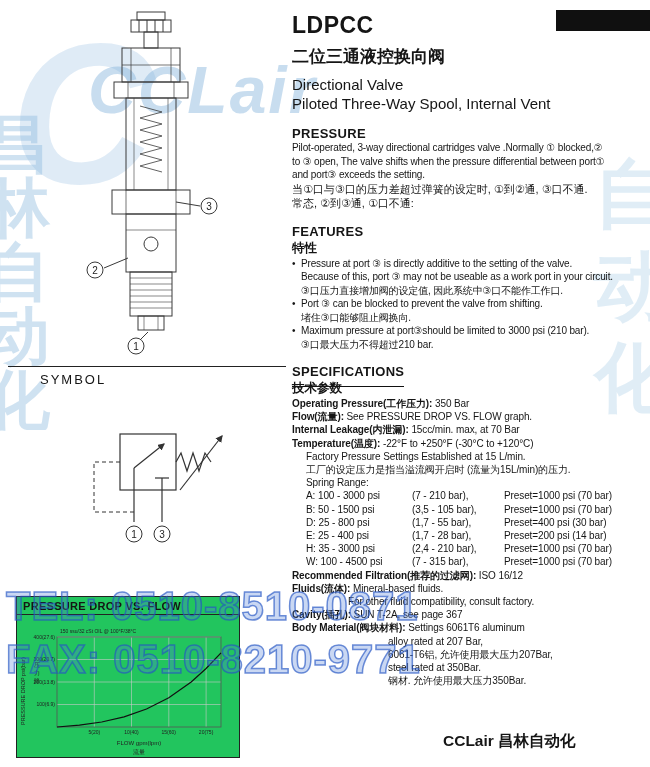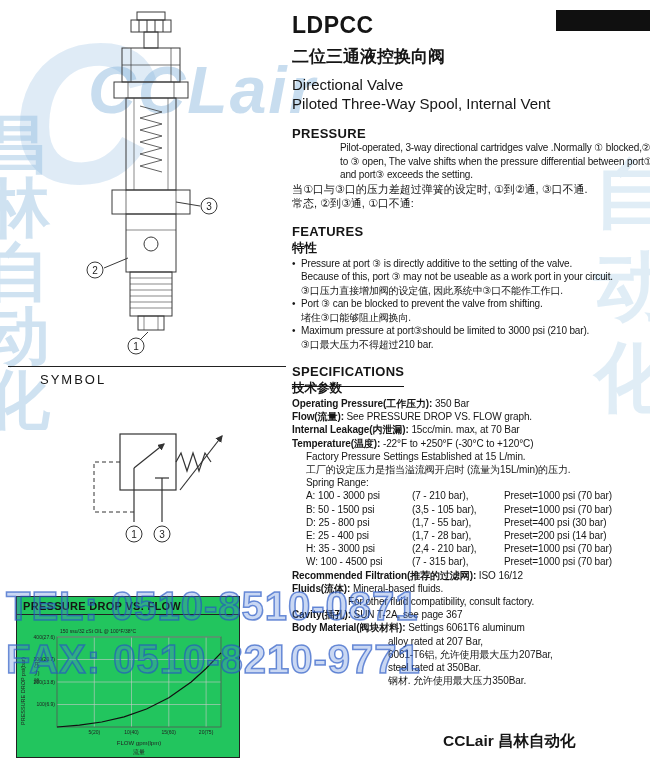--- a/index.html
+++ b/index.html
@@ -31,21 +31,21 @@
   .footer-brand{left:443px;top:731px;font-size:15.5px;font-weight:bold;z-index:2;}
 
   
   .rc{left:292px;top:12px;width:356px;z-index:1;}
   .model{font-size:23px;font-weight:bold;letter-spacing:.5px;}
   .t-cn{font-size:17px;font-weight:bold;margin-top:6px;}
   .t-en{font-size:15px;line-height:19px;margin-top:7px;}
   .h1{font-size:13px;font-weight:bold;margin-top:13px;letter-spacing:.3px;}
   .h1cn{font-size:12.5px;font-weight:bold;margin-top:1px;}
   .specu{border-bottom:1.5px solid #111;padding-bottom:7px;}
-  .op-line{font-size:10px;line-height:13.5px;letter-spacing:-.15px;white-space:nowrap;margin-left:48px;}
+  .op-line{font-size:10px;line-height:13.5px;letter-spacing:-.15px;white-space:nowrap;}
   .cn-line{font-size:11px;line-height:14.5px;white-space:nowrap;}
   .feat{font-size:10px;line-height:13.5px;letter-spacing:-.15px;display:flex;white-space:nowrap;}
   .fb{width:9px;flex:none;}
   .sl{font-size:10px;line-height:13.2px;letter-spacing:-.1px;white-space:nowrap;}
   .sl b{font-weight:bold;}
   .ind{padding-left:14px;}
   .spring{display:flex;padding-left:14px;}
   .c1{width:106px;flex:none;}
   .c2{width:92px;flex:none;}
   .cont1{padding-left:56px;}

